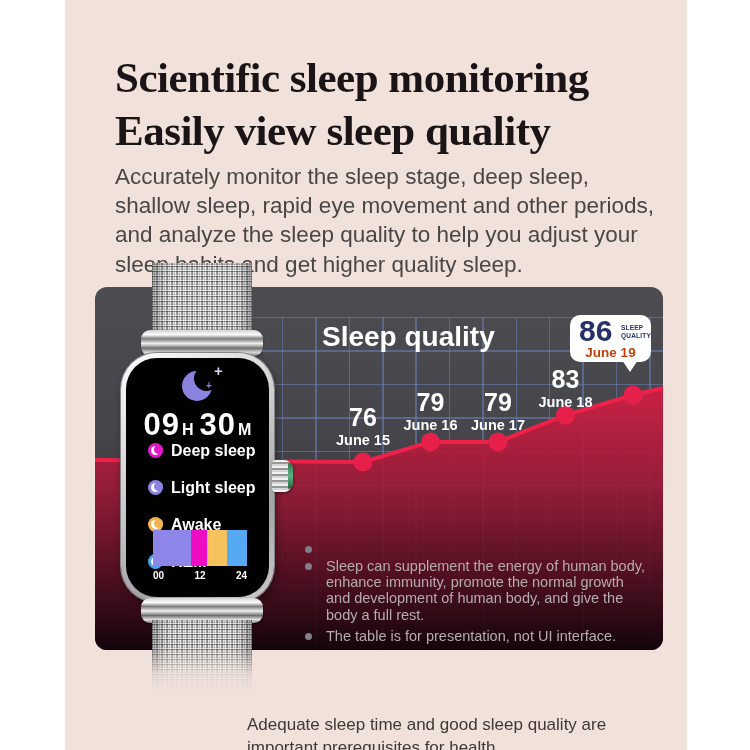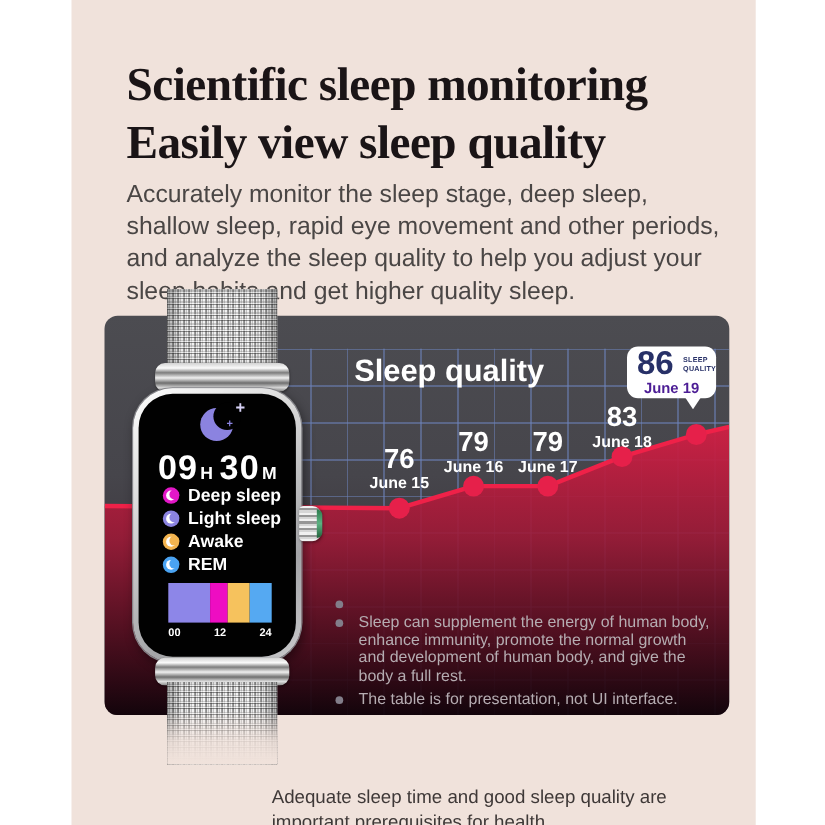--- a/index.html
+++ b/index.html
@@ -27,21 +27,21 @@
   .plabel{position:absolute;transform:translateX(-50%);text-align:center;color:#ffffff;}
   .plabel .pval{display:block;font-size:25px;font-weight:600;line-height:1.0;}
   .plabel .pdate{display:block;font-size:14.5px;font-weight:600;line-height:1.15;margin-top:2px;}
 
   .bubble{position:absolute;left:475px;top:28px;width:81px;height:47px;background:#ffffff;
           border-radius:10px;}
   .bubble .bval{position:absolute;left:9px;top:0px;font-size:30px;font-weight:700;color:#273067;line-height:1.05;}
   .bubble .bmini{position:absolute;left:51px;top:9px;font-size:6.5px;font-weight:700;color:#273067;
                  line-height:1.25;letter-spacing:.2px;white-space:pre-line;}
   .bubble .bdate{position:absolute;left:0;right:0;bottom:2px;text-align:center;
-                 font-size:13.5px;font-weight:700;color:#4c1d95;}
+                 font-size:13.5px;font-weight:700;color:#c2410c;}
   .bubble-tail{position:absolute;left:527px;top:73px;width:0;height:0;
                border-left:8px solid transparent;border-right:8px solid transparent;
                border-top:12px solid #ffffff;}
 
   .notes{position:absolute;left:210px;top:254px;width:350px;display:flex;flex-direction:column;gap:5px;}
   .note{display:flex;align-items:flex-start;}
   .note-dot{flex:0 0 auto;width:7px;height:7px;border-radius:50%;background:#827e8a;margin:5px 14px 0 0;}
   .note-text{font-size:14.5px;line-height:1.12;color:#b5acb1;white-space:pre-line;}
 
   
@@ -72,21 +72,21 @@
   
   .moon{position:absolute;left:56px;top:13px;width:30px;height:30px;border-radius:50%;background:#8b83e0;}
   .moon-cut{position:absolute;left:68px;top:8px;width:25px;height:25px;border-radius:50%;background:#010101;}
   .star1{position:absolute;left:88px;top:4px;font-size:15px;font-weight:700;color:#d6d1f5;}
   .star2{position:absolute;left:80px;top:22px;font-size:10px;font-weight:700;color:#8b83e0;}
   .time{position:absolute;left:0;top:49px;width:100%;display:flex;justify-content:center;
         align-items:baseline;color:#ffffff;font-weight:700;}
   .time .big{font-size:31px;letter-spacing:1px;}
   .time .small{font-size:16px;margin:0 6px 0 2px;}
   .time .small:last-child{margin-right:0;}
-  .legend{position:absolute;left:22px;top:84px;display:flex;flex-direction:column;gap:4px;}
+  .legend{position:absolute;left:22px;top:84px;display:flex;flex-direction:column;gap:20px;}
   .lrow{display:flex;align-items:center;height:17px;}
   .licon{position:relative;width:15px;height:15px;border-radius:50%;margin-right:8px;}
   .licon::before{content:'';position:absolute;left:3px;top:3px;width:9px;height:9px;border-radius:50%;background:#ffffff;}
   .licon::after{content:'';position:absolute;left:6px;top:2px;width:9px;height:9px;border-radius:50%;background:inherit;}
   .c-deep{background:#e317c7;}.c-light{background:#8b83e0;}.c-awake{background:#f3b44f;}.c-rem{background:#4aa3f2;}
   .ltext{font-size:16px;font-weight:700;color:#ffffff;}
   .sbar{position:absolute;left:27px;top:172px;width:94px;height:36px;display:flex;}
   .seg0{background:#8d86e8;width:38px;}.seg1{background:#ee0dc2;width:16px;}
   .seg2{background:#f6c25d;width:20px;}.seg3{background:#55a9f2;width:20px;}
   .saxis{position:absolute;left:27px;top:212px;width:94px;display:flex;justify-content:space-between;

